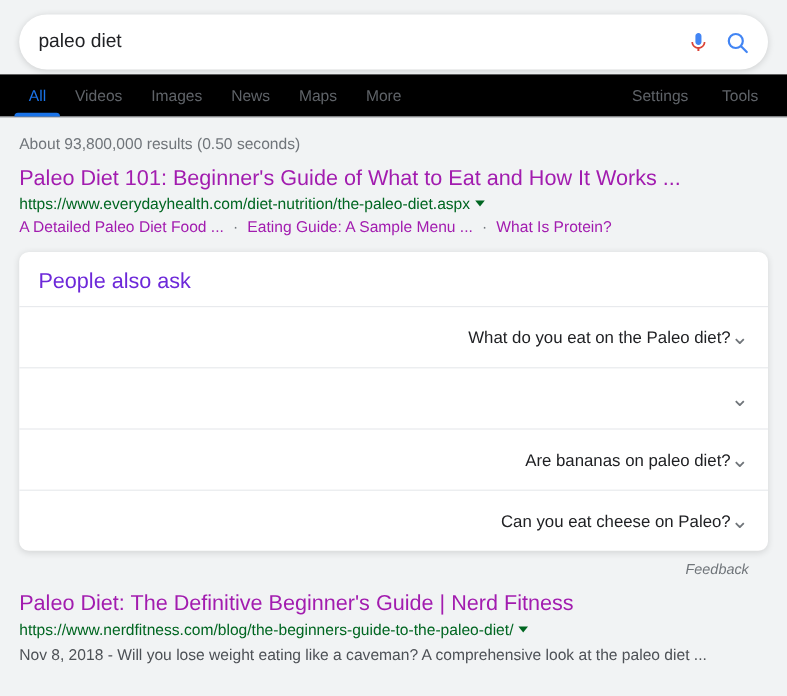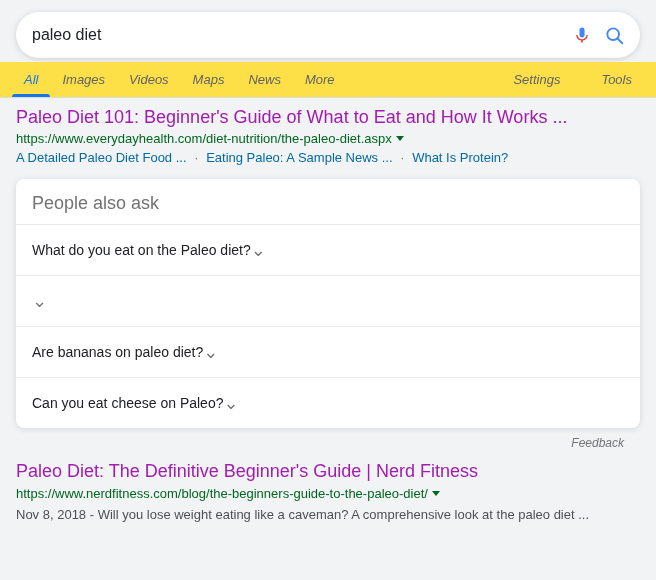--- a/index.html
+++ b/index.html
@@ -34,27 +34,26 @@
       background: transparent;
     }
     .search-icons {
       display: flex;
       align-items: center;
       gap: 12px;
     }
 
     
     .nav-tabs {
-      background: #fde047;
+      background: #000000;
       display: flex;
       align-items: center;
       padding: 0 12px;
       border-bottom: 1px solid #dadce0;
       margin-top: 4px;
-      font-style: italic;
     }
     .nav-tab {
       padding: 10px 12px;
       font-size: 13px;
       color: #5f6368;
       cursor: pointer;
       position: relative;
       white-space: nowrap;
     }
     .nav-tab.active {
@@ -66,21 +65,21 @@
       bottom: 0;
       left: 0;
       right: 0;
       height: 3px;
       background: #1a73e8;
       border-radius: 3px 3px 0 0;
     }
     .nav-right {
       margin-left: auto;
       display: flex;
-      gap: 17px;
+      gap: 4px;
     }
     .nav-right .nav-tab {
       font-size: 13px;
     }
 
     
     .results-area {
       background: #f1f3f4;
       padding: 8px 16px 0 16px;
     }
@@ -124,49 +123,49 @@
       line-height: 1.5;
       margin-top: 4px;
       max-width: 620px;
     }
     .result-snippet b { font-weight: bold; }
     .result-links {
       margin-top: 4px;
       font-size: 13px;
     }
     .result-links a {
-      color: #0369a1;
+      color: #a21caf;
       text-decoration: none;
       cursor: pointer;
     }
     .result-links span {
       color: #70757a;
       margin: 0 4px;
     }
 
     
     .paa-box {
       background: #fff;
       border-radius: 8px;
       box-shadow: 0 1px 6px rgba(0,0,0,0.12);
       margin: 14px 0 4px 0;
       overflow: hidden;
     }
     .paa-title {
       font-size: 18px;
-      color: #737373;
+      color: #6d28d9;
       padding: 14px 16px 10px 16px;
       font-weight: normal;
     }
     .paa-item {
       border-top: 1px solid #e8eaed;
       padding: 14px 16px;
       display: flex;
       align-items: center;
-      justify-content: flex-start;
+      justify-content: flex-end;
       cursor: pointer;
     }
     .paa-question {
       font-size: 14px;
       color: #202124;
     }
     .chevron-icon {
       color: #70757a;
       font-size: 18px;
     }
@@ -216,43 +215,44 @@
           <circle cx="11" cy="11" r="7" stroke="#4285F4" stroke-width="2.2"></circle>
           <line x1="16.5" y1="16.5" x2="22" y2="22" stroke="#4285F4" stroke-width="2.2" stroke-linecap="round"></line>
         </svg>
       </button>
     </div>
   </div>
 </div>
 
 <div class="nav-tabs">
   <div class="nav-tab active">All</div>
+  <div class="nav-tab">Videos</div>
   <div class="nav-tab">Images</div>
-  <div class="nav-tab">Videos</div>
+  <div class="nav-tab">News</div>
   <div class="nav-tab">Maps</div>
-  <div class="nav-tab">News</div>
   <div class="nav-tab">More</div>
   <div class="nav-right">
     <div class="nav-tab">Settings</div>
     <div class="nav-tab">Tools</div>
   </div>
 </div>
 
 <div class="results-area">
+  <div class="results-count">About 93,800,000 results (0.50 seconds)</div>
 
   <div>
     <a class="result-title" href="#">Paleo Diet 101: Beginner's Guide of What to Eat and How It Works ...</a>
     <div class="result-url-row">
       <span class="result-url">https://www.everydayhealth.com/diet-nutrition/the-paleo-diet.aspx</span>
       <span class="dropdown-arrow"></span>
     </div>
     <div class="result-links">
       <a href="#">A Detailed Paleo Diet Food ...</a>
       <span> · </span>
-      <a href="#">Eating Paleo: A Sample News ...</a>
+      <a href="#">Eating Guide: A Sample Menu ...</a>
       <span> · </span>
       <a href="#">What Is Protein?</a>
     </div>
   </div>
 
   <div class="paa-box">
     <div class="paa-title">People also ask</div>
     <div class="paa-item">
       <span class="paa-question">What do you eat on the Paleo diet?</span>
       <span class="chevron-icon">⌄</span>

